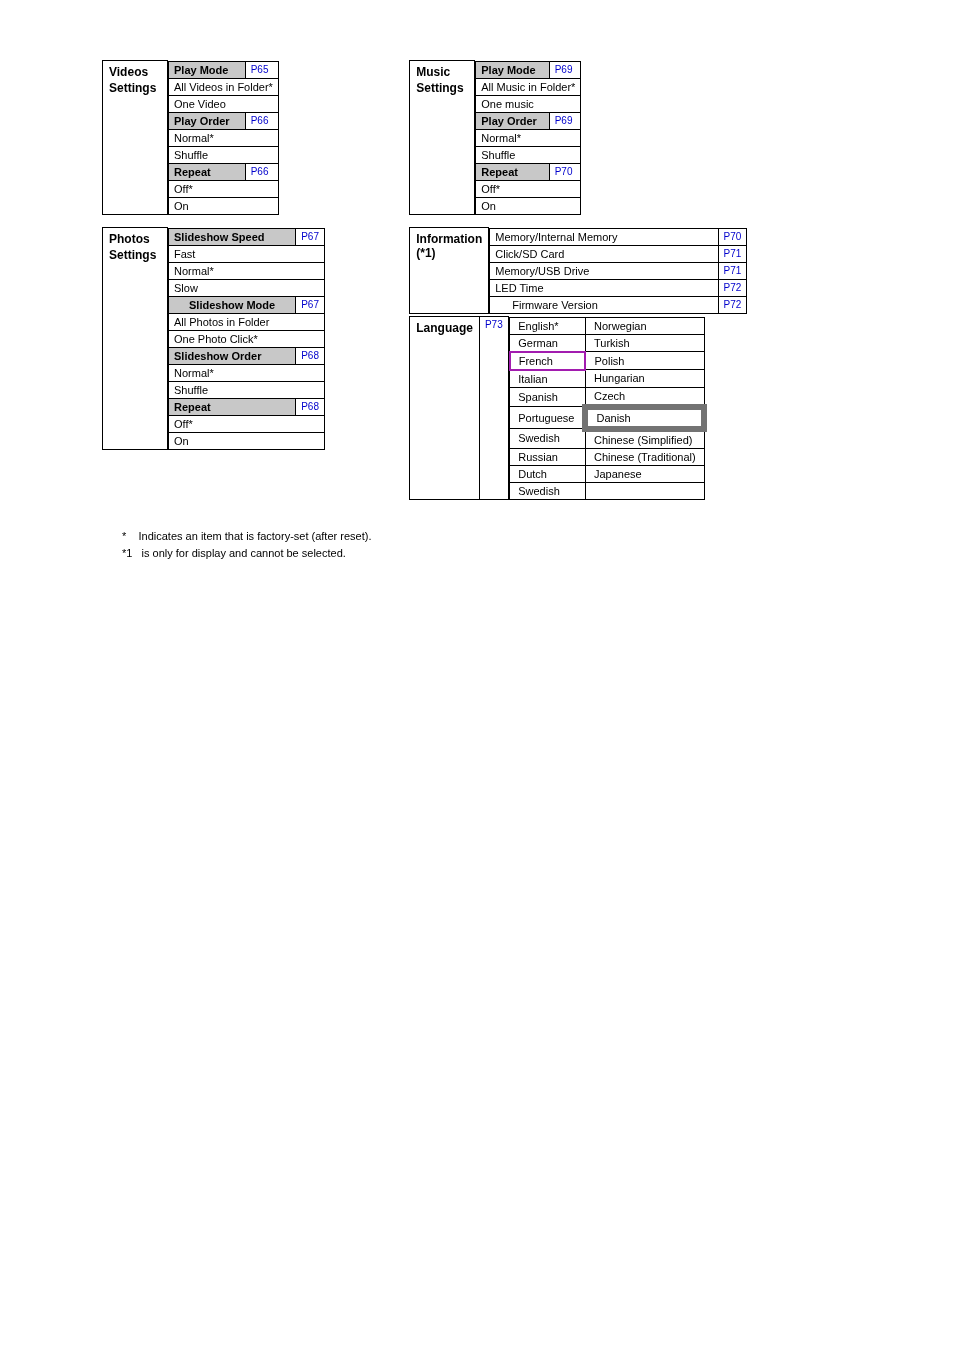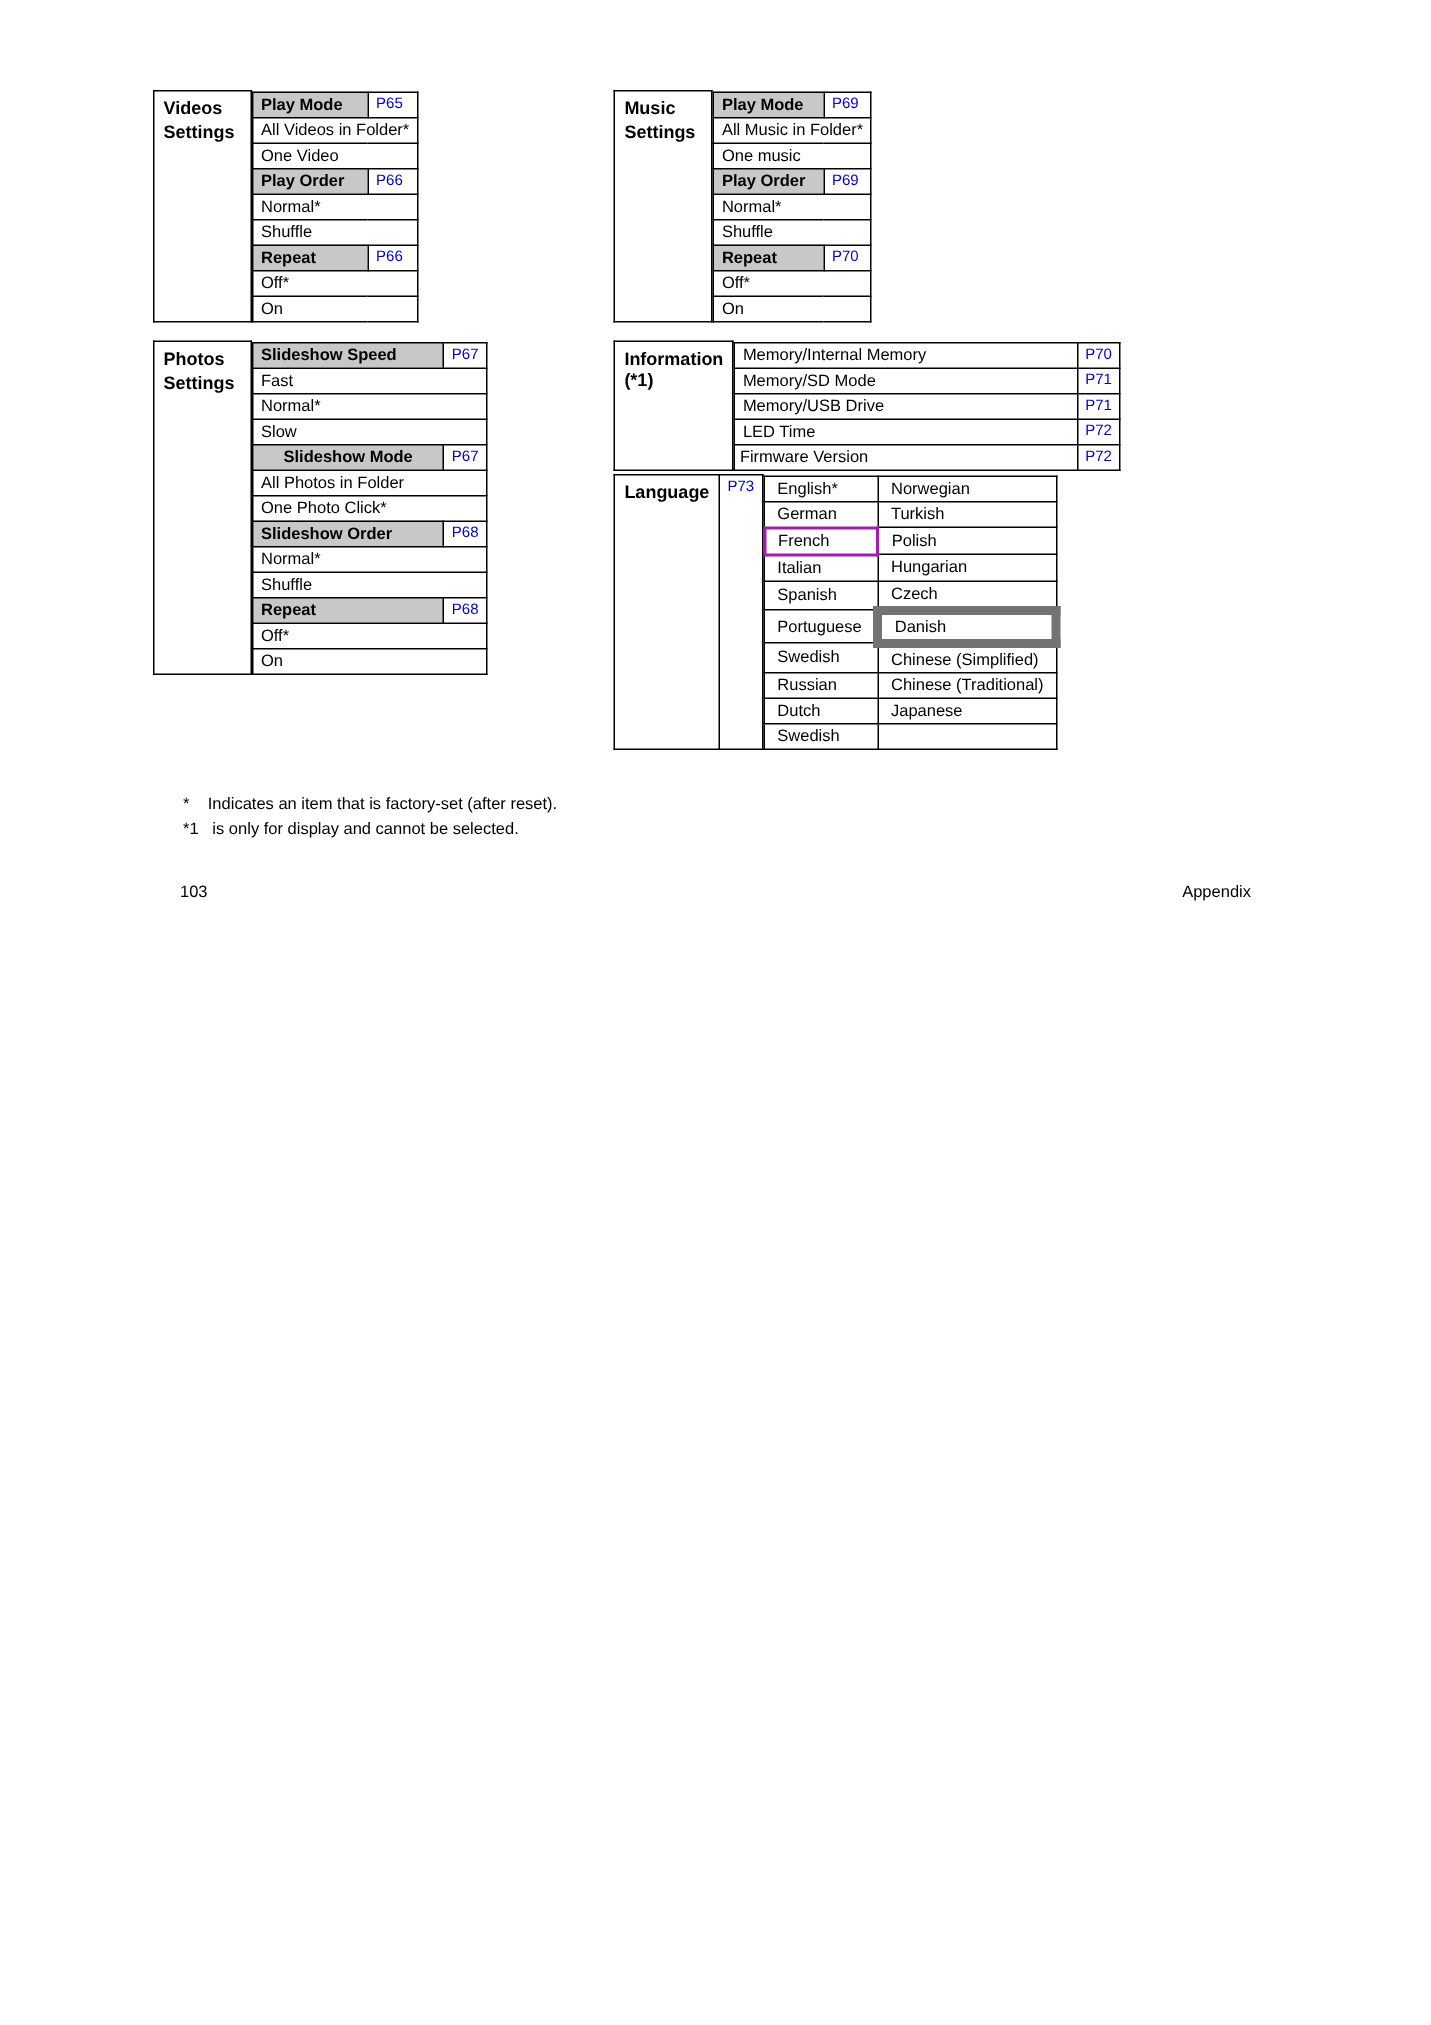--- a/index.html
+++ b/index.html
@@ -351,21 +351,21 @@
                                 <tr>
                                   <td style="border:1px solid #000; padding:2px 100px 2px 5px; font-size:11px;">
                                     <span>Memory/Internal Memory</span>
                                   </td>
                                   <td style="border:1px solid #000; padding:2px 5px; font-size:10px;">
                                     <span class="blue">P70</span>
                                   </td>
                                 </tr>
                                 <tr>
                                   <td style="border:1px solid #000; padding:2px 5px; font-size:11px;">
-                                    <span>Memory/SD Mode</span>
+                                    <span>Click/SD Card</span>
                                   </td>
                                   <td style="border:1px solid #000; padding:2px 5px; font-size:10px;">
                                     <span class="blue">P71</span>
                                   </td>
                                 </tr>
                                 <tr>
                                   <td style="border:1px solid #000; padding:2px 5px; font-size:11px;">
                                     <span>Memory/USB Drive</span>
                                   </td>
                                   <td style="border:1px solid #000; padding:2px 5px; font-size:10px;">
@@ -374,21 +374,21 @@
                                 </tr>
                                 <tr>
                                   <td style="border:1px solid #000; padding:2px 5px; font-size:11px;">
                                     <span>LED Time</span>
                                   </td>
                                   <td style="border:1px solid #000; padding:2px 5px; font-size:10px;">
                                     <span class="blue">P72</span>
                                   </td>
                                 </tr>
                                 <tr>
-                                  <td style="border:1px solid #000; padding:2px 3px; font-size:11px;">
+                                  <td style="border:1px solid #000; padding:2px 22px; font-size:11px;">
                                     <span>Firmware Version</span>
                                   </td>
                                   <td style="border:1px solid #000; padding:2px 5px; font-size:10px;">
                                     <span class="blue">P72</span>
                                   </td>
                                 </tr>
                               </tbody>
                             </table>
                           </td>
                         </tr>
@@ -472,18 +472,14 @@
         <span>Indicates an item that is factory-set (after reset).</span>
       </p>
       <p style="margin-top:5px;">
         <span>*1&nbsp;&nbsp;</span>
         <span>is only for display and cannot be selected.</span>
       </p>
     </div>
 
   </div>
 
-  <div class="page-footer">
-    <span>103</span>
-    <span>Appendix</span>
-  </div>
 
 </div>
 
 </body></html>

